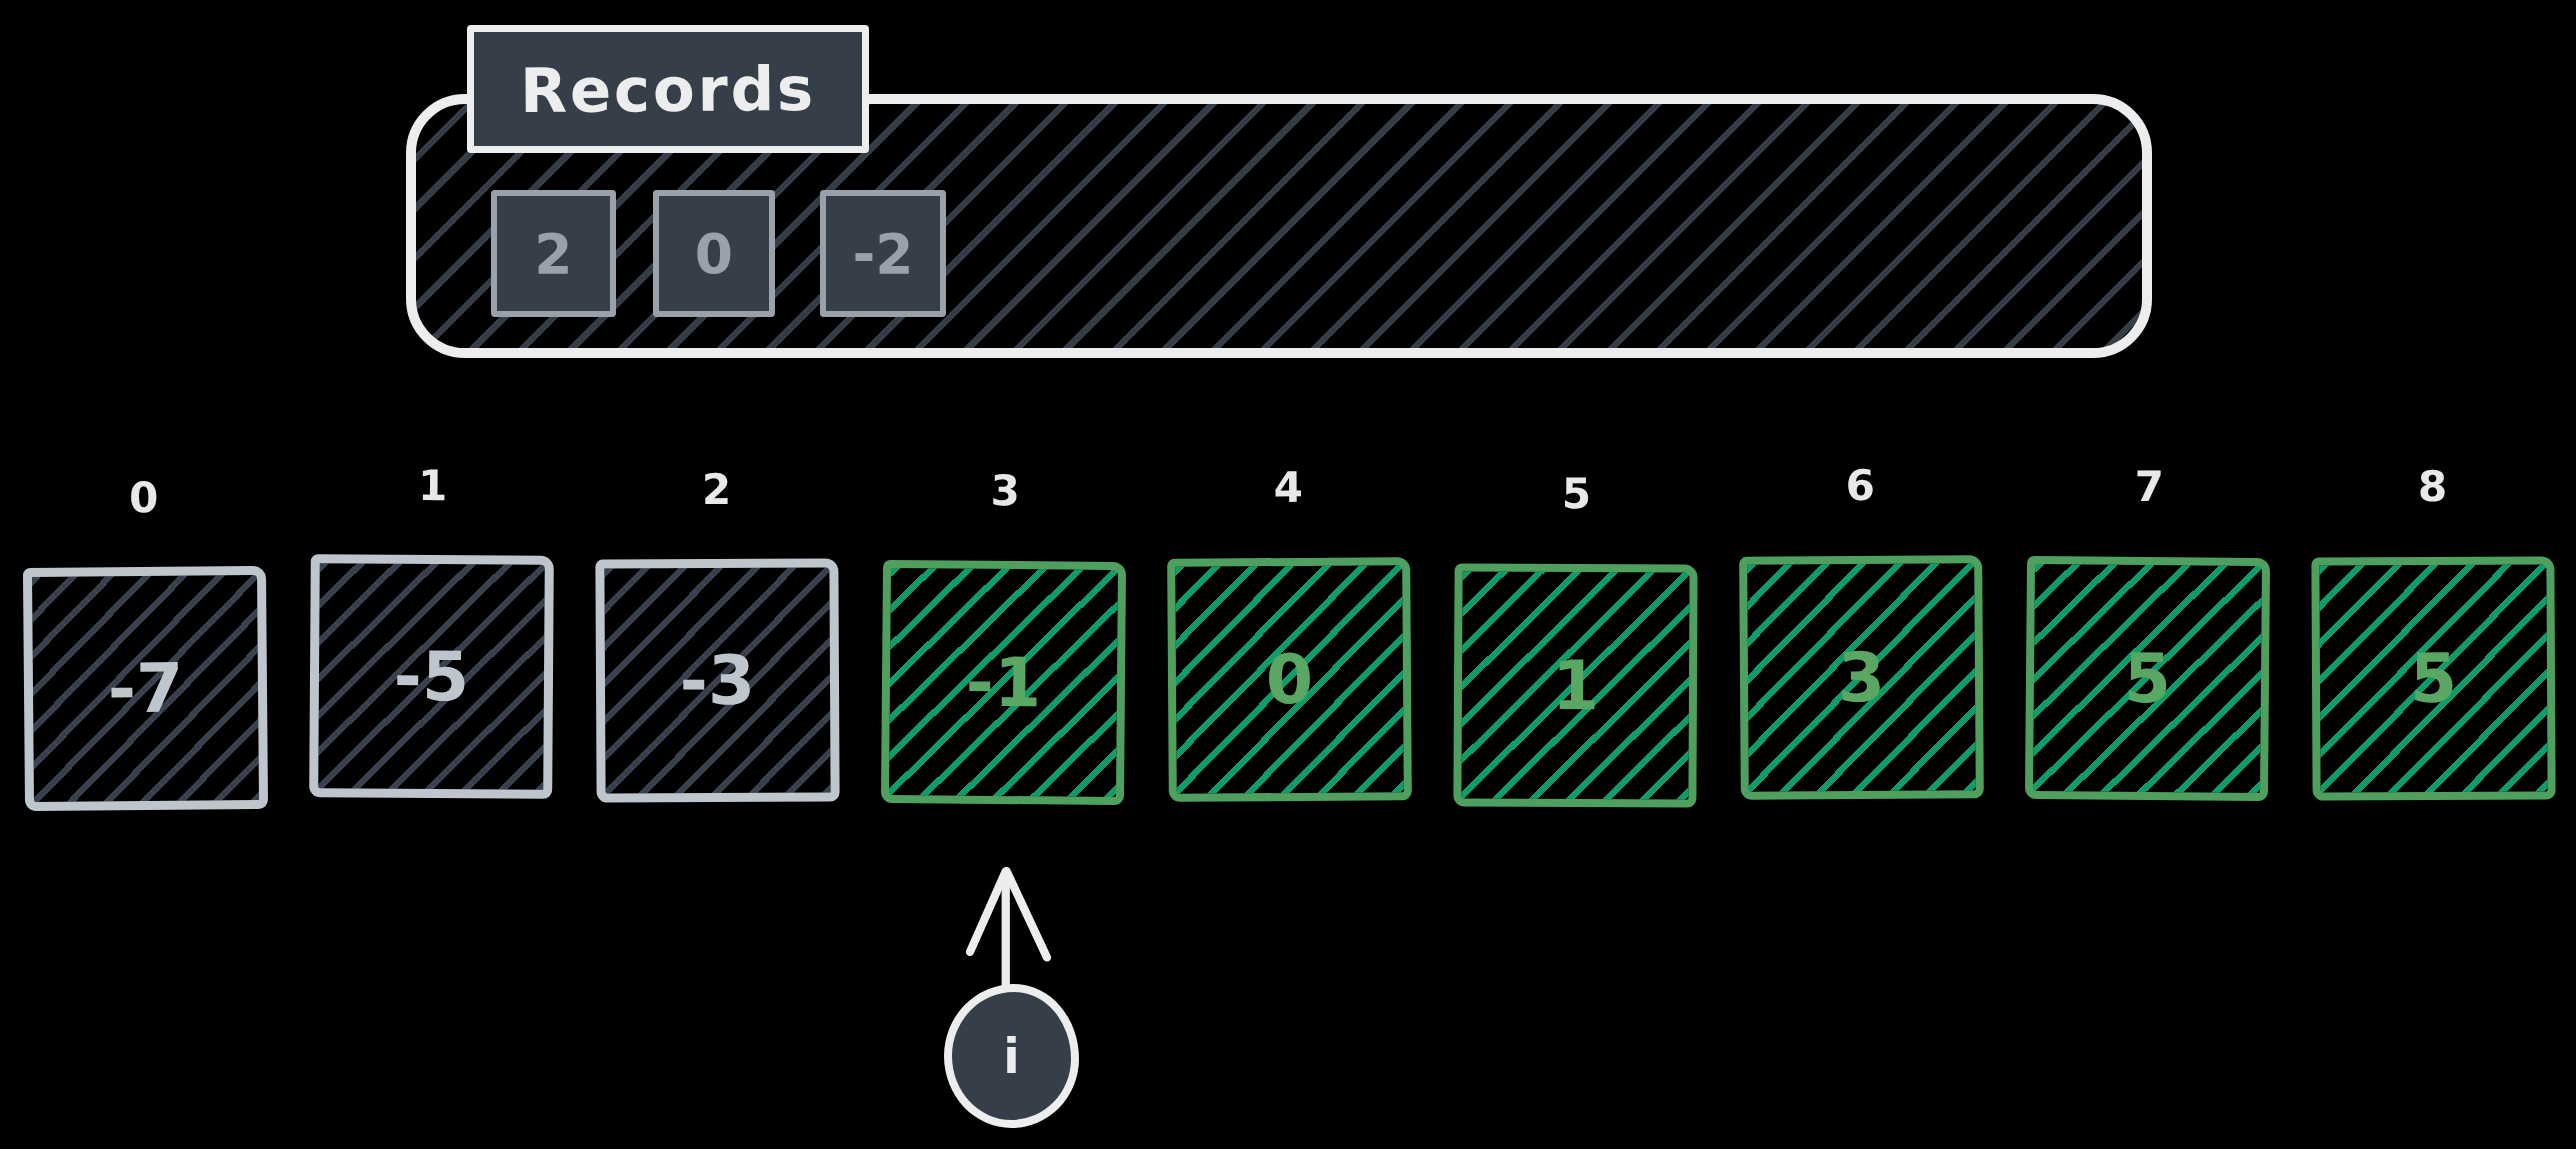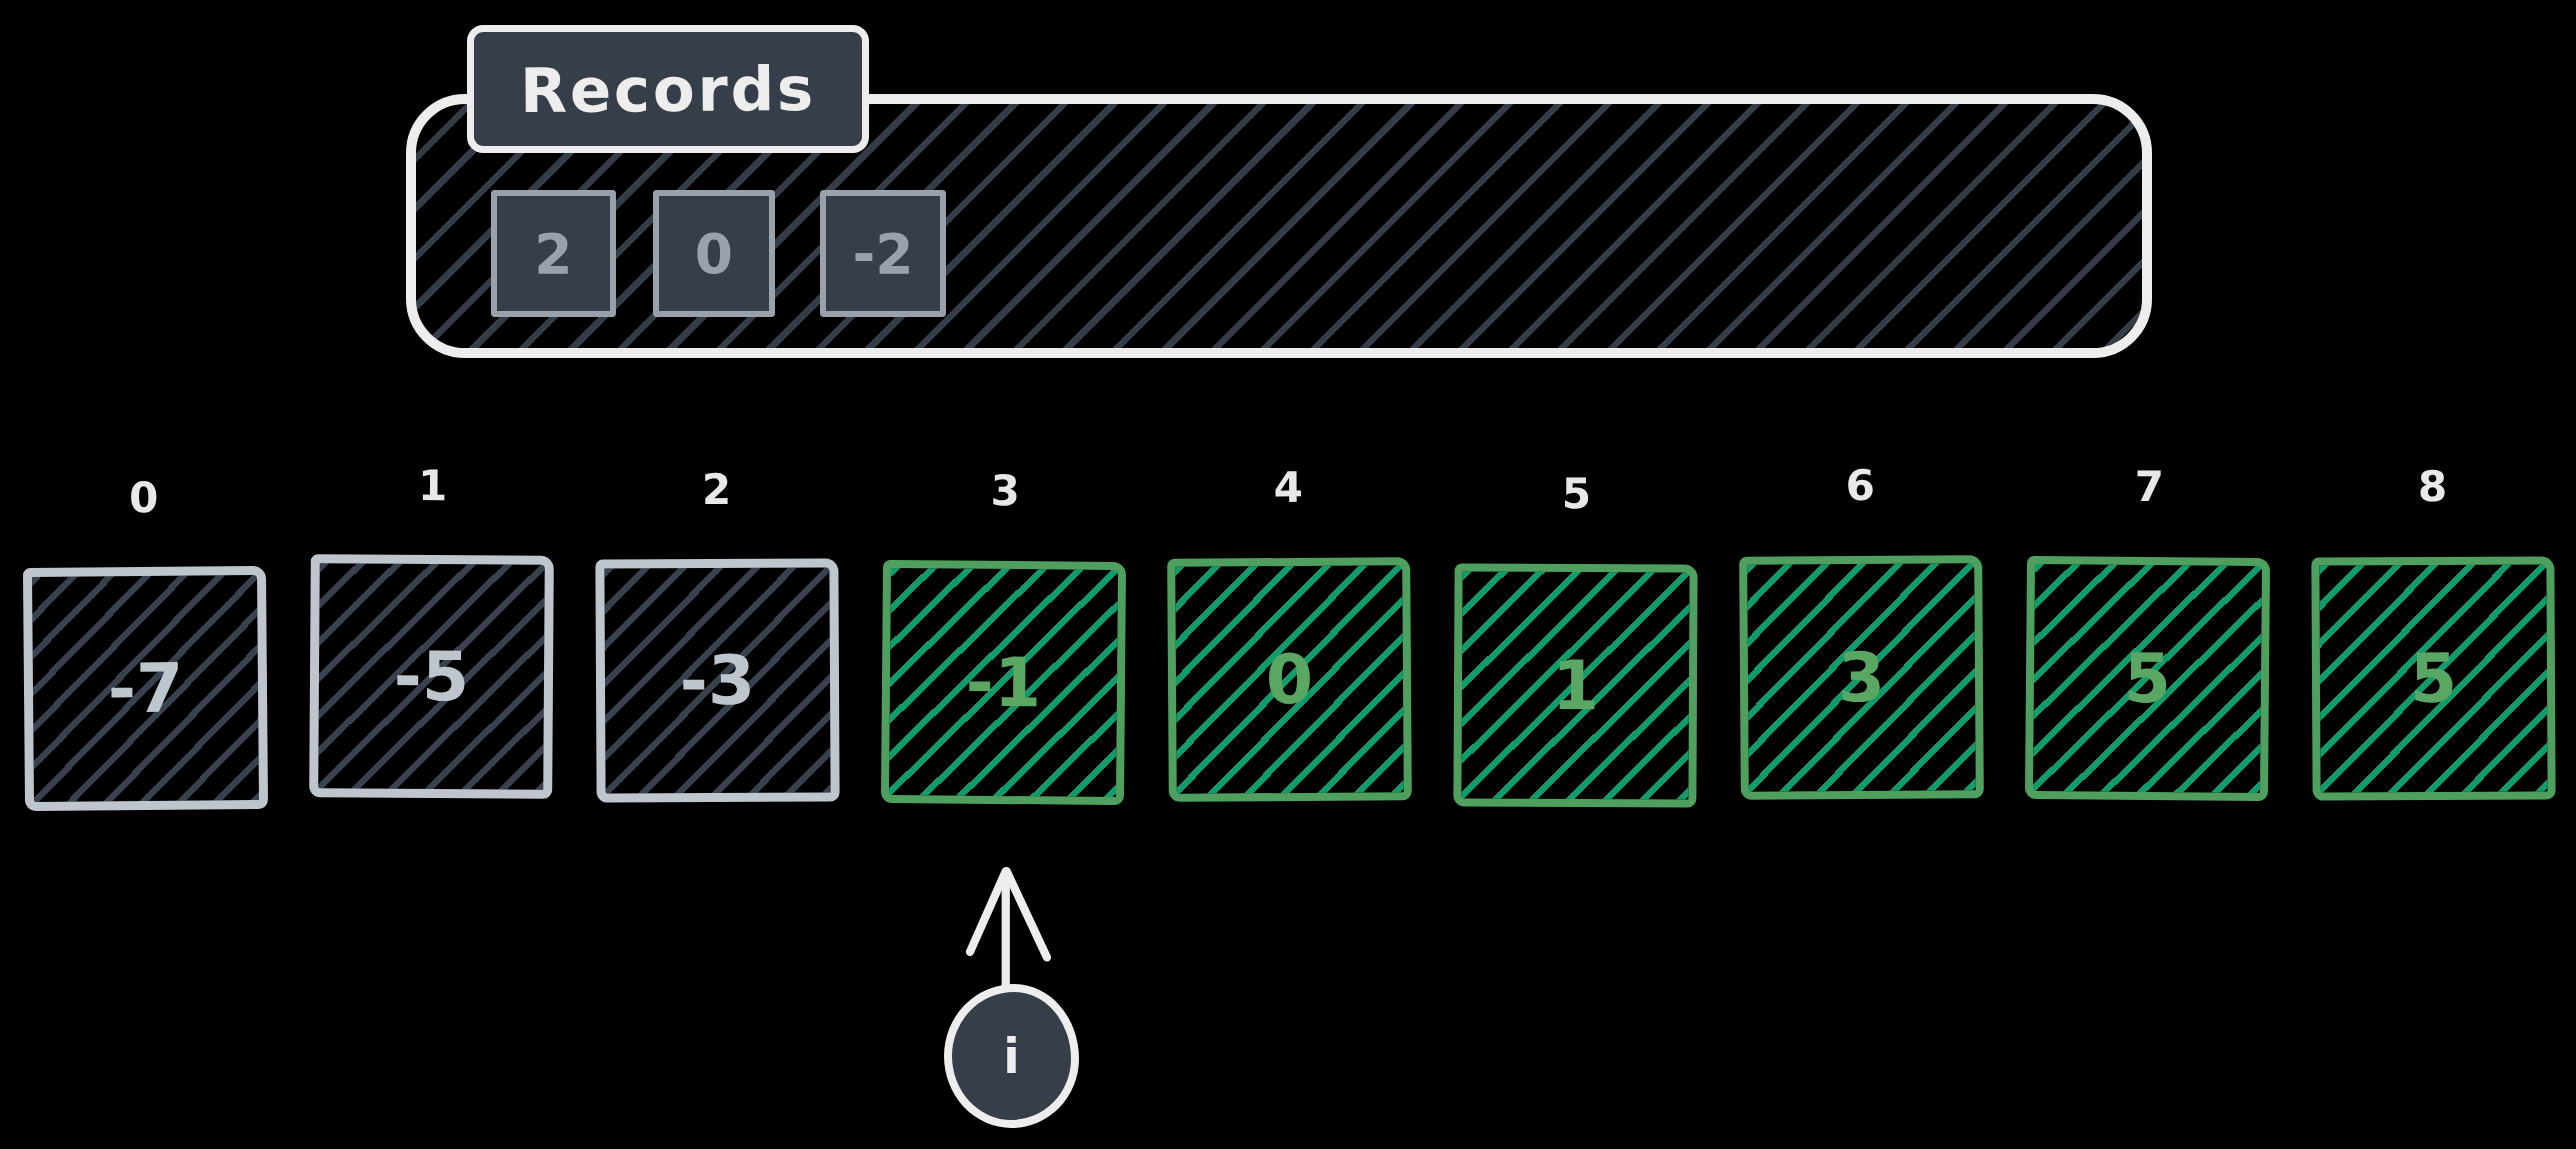--- a/index.html
+++ b/index.html
@@ -34,21 +34,21 @@
     z-index:1;
   }
 
   
   .records-label{
     position:absolute;
     left:467px;top:25px;width:402px;height:128px;
     box-sizing:border-box;
     background:var(--shape-fill);
     border:7.3px solid var(--ink);
-    border-radius:16px;
+    border-radius:4px;
     display:flex;align-items:center;justify-content:center;
     z-index:3;
   }
   .records-label span{
     font-size:61px;font-weight:bold;color:var(--ink);letter-spacing:2.8px;
     transform:rotate(-0.4deg);
   }
 
   
   .record-box{

